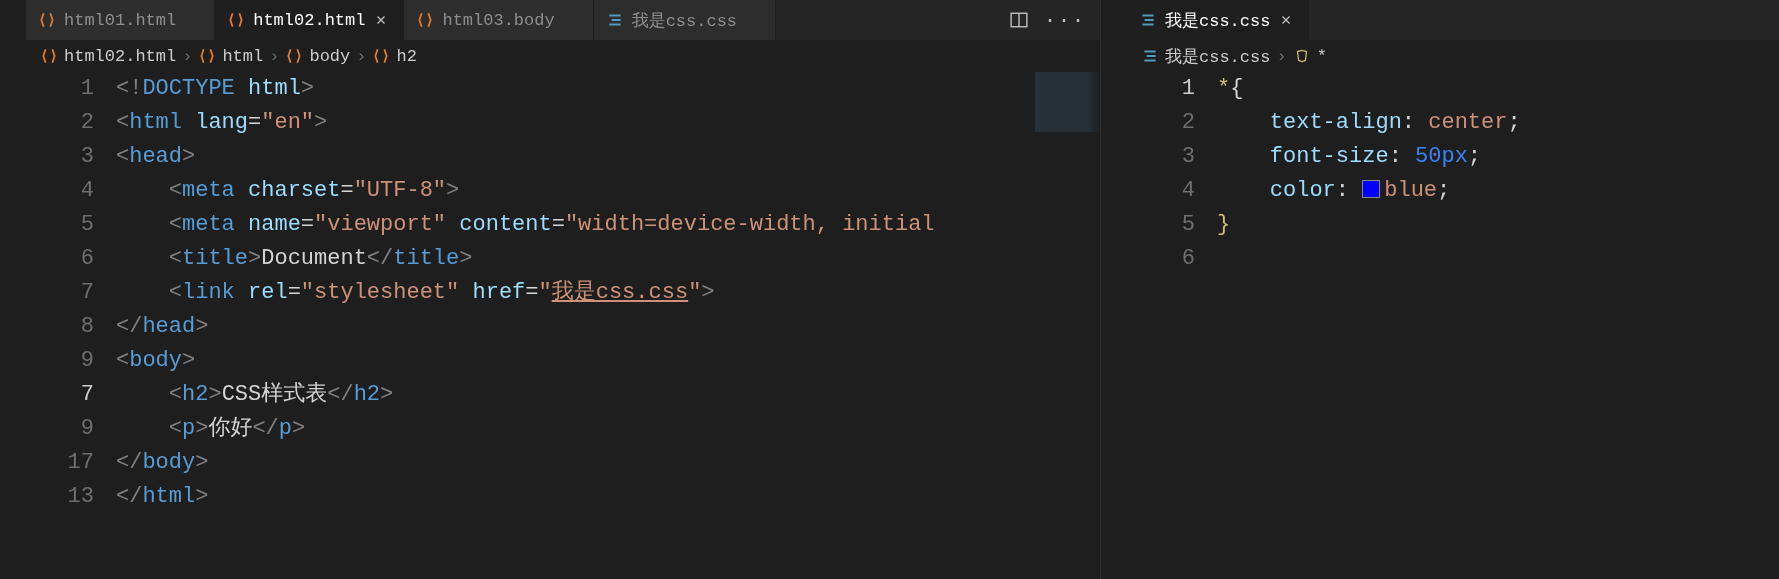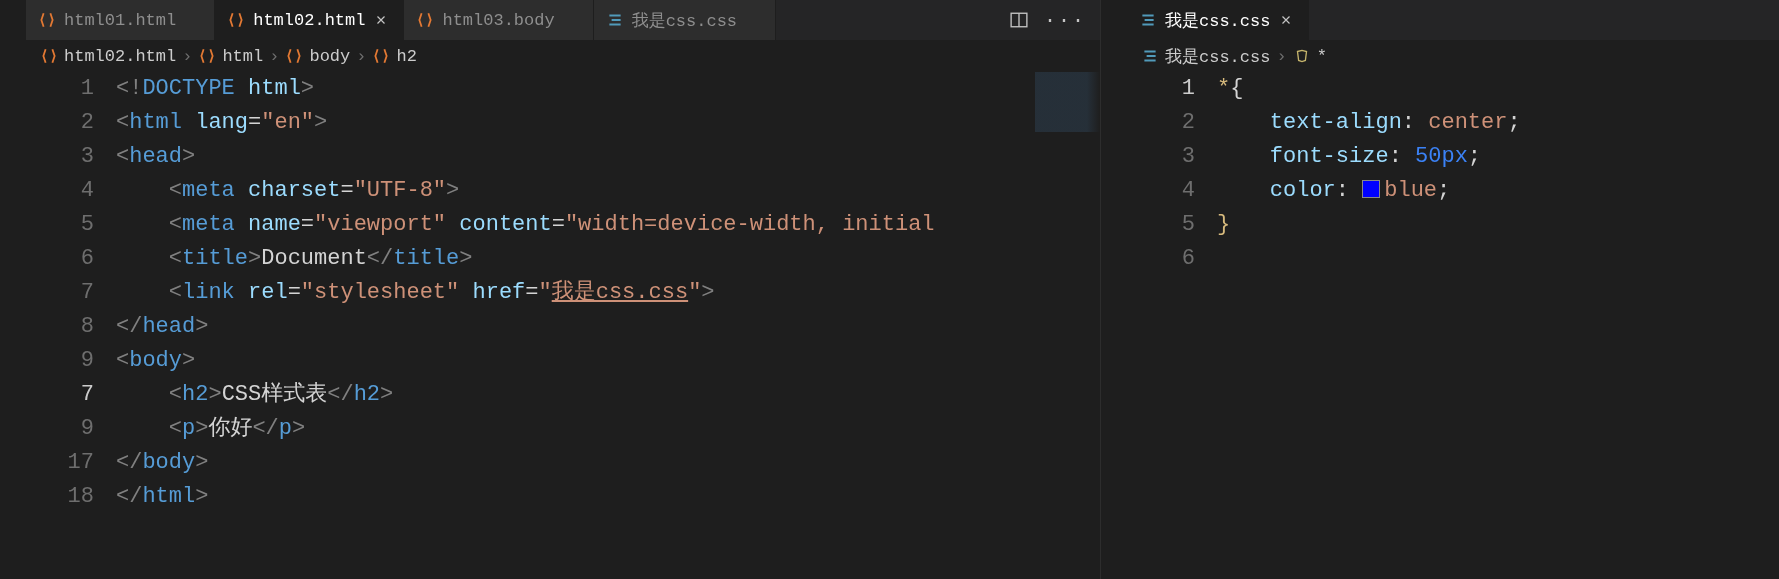--- a/index.html
+++ b/index.html
@@ -224,21 +224,21 @@
         <div class="ln">3</div>
         <div class="ln">4</div>
         <div class="ln">5</div>
         <div class="ln">6</div>
         <div class="ln">7</div>
         <div class="ln">8</div>
         <div class="ln">9</div>
         <div class="ln active">7</div>
         <div class="ln">9</div>
         <div class="ln">17</div>
-        <div class="ln">18</div>
+        <div class="ln">13</div>
       </div>
     <div class="code" style="position: relative;"><div class="line"><span class="gy">&lt;!</span><span class="tg">DOCTYPE</span><span class="tx"> </span><span class="at">html</span><span class="gy">&gt;</span></div><div class="line"><span class="gy">&lt;</span><span class="tg">html</span><span class="tx"> </span><span class="at">lang</span><span class="tx">=</span><span class="st">"en"</span><span class="gy">&gt;</span></div><div class="line"><span class="gy">&lt;</span><span class="tg">head</span><span class="gy">&gt;</span></div><div class="line">    <span class="gy">&lt;</span><span class="tg">meta</span><span class="tx"> </span><span class="at">charset</span><span class="tx">=</span><span class="st">"UTF-8"</span><span class="gy">&gt;</span></div><div class="line">    <span class="gy">&lt;</span><span class="tg">meta</span><span class="tx"> </span><span class="at">name</span><span class="tx">=</span><span class="st">"viewport"</span><span class="tx"> </span><span class="at">content</span><span class="tx">=</span><span class="st">"width=device-width, initial</span></div><div class="line">    <span class="gy">&lt;</span><span class="tg">title</span><span class="gy">&gt;</span><span class="tx">Document</span><span class="gy">&lt;/</span><span class="tg">title</span><span class="gy">&gt;</span></div><div class="line">    <span class="gy">&lt;</span><span class="tg">link</span><span class="tx"> </span><span class="at">rel</span><span class="tx">=</span><span class="st">"stylesheet"</span><span class="tx"> </span><span class="at">href</span><span class="tx">=</span><span class="st">"</span><span class="st uline">我是css.css</span><span class="st">"</span><span class="gy">&gt;</span></div><div class="line"><span class="gy">&lt;/</span><span class="tg">head</span><span class="gy">&gt;</span></div><div class="line"><span class="gy">&lt;</span><span class="tg">body</span><span class="gy">&gt;</span></div><div class="line active">    <span class="gy">&lt;</span><span class="tg">h2</span><span class="gy">&gt;</span><span class="tx">CSS样式表</span><span class="gy">&lt;/</span><span class="tg">h2</span><span class="gy">&gt;</span></div><div class="line">    <span class="gy">&lt;</span><span class="tg">p</span><span class="gy">&gt;</span><span class="tx">你好</span><span class="gy">&lt;/</span><span class="tg">p</span><span class="gy">&gt;</span></div><div class="line"><span class="gy">&lt;/</span><span class="tg">body</span><span class="gy">&gt;</span></div><div class="line"><span class="gy">&lt;/</span><span class="tg">html</span><span class="gy">&gt;</span></div></div>
   </div>
   <div class="minimap">
       <div class="mm"></div>
     </div>
 </div>
 
 <div class="pane right">
   <div class="tabs">

